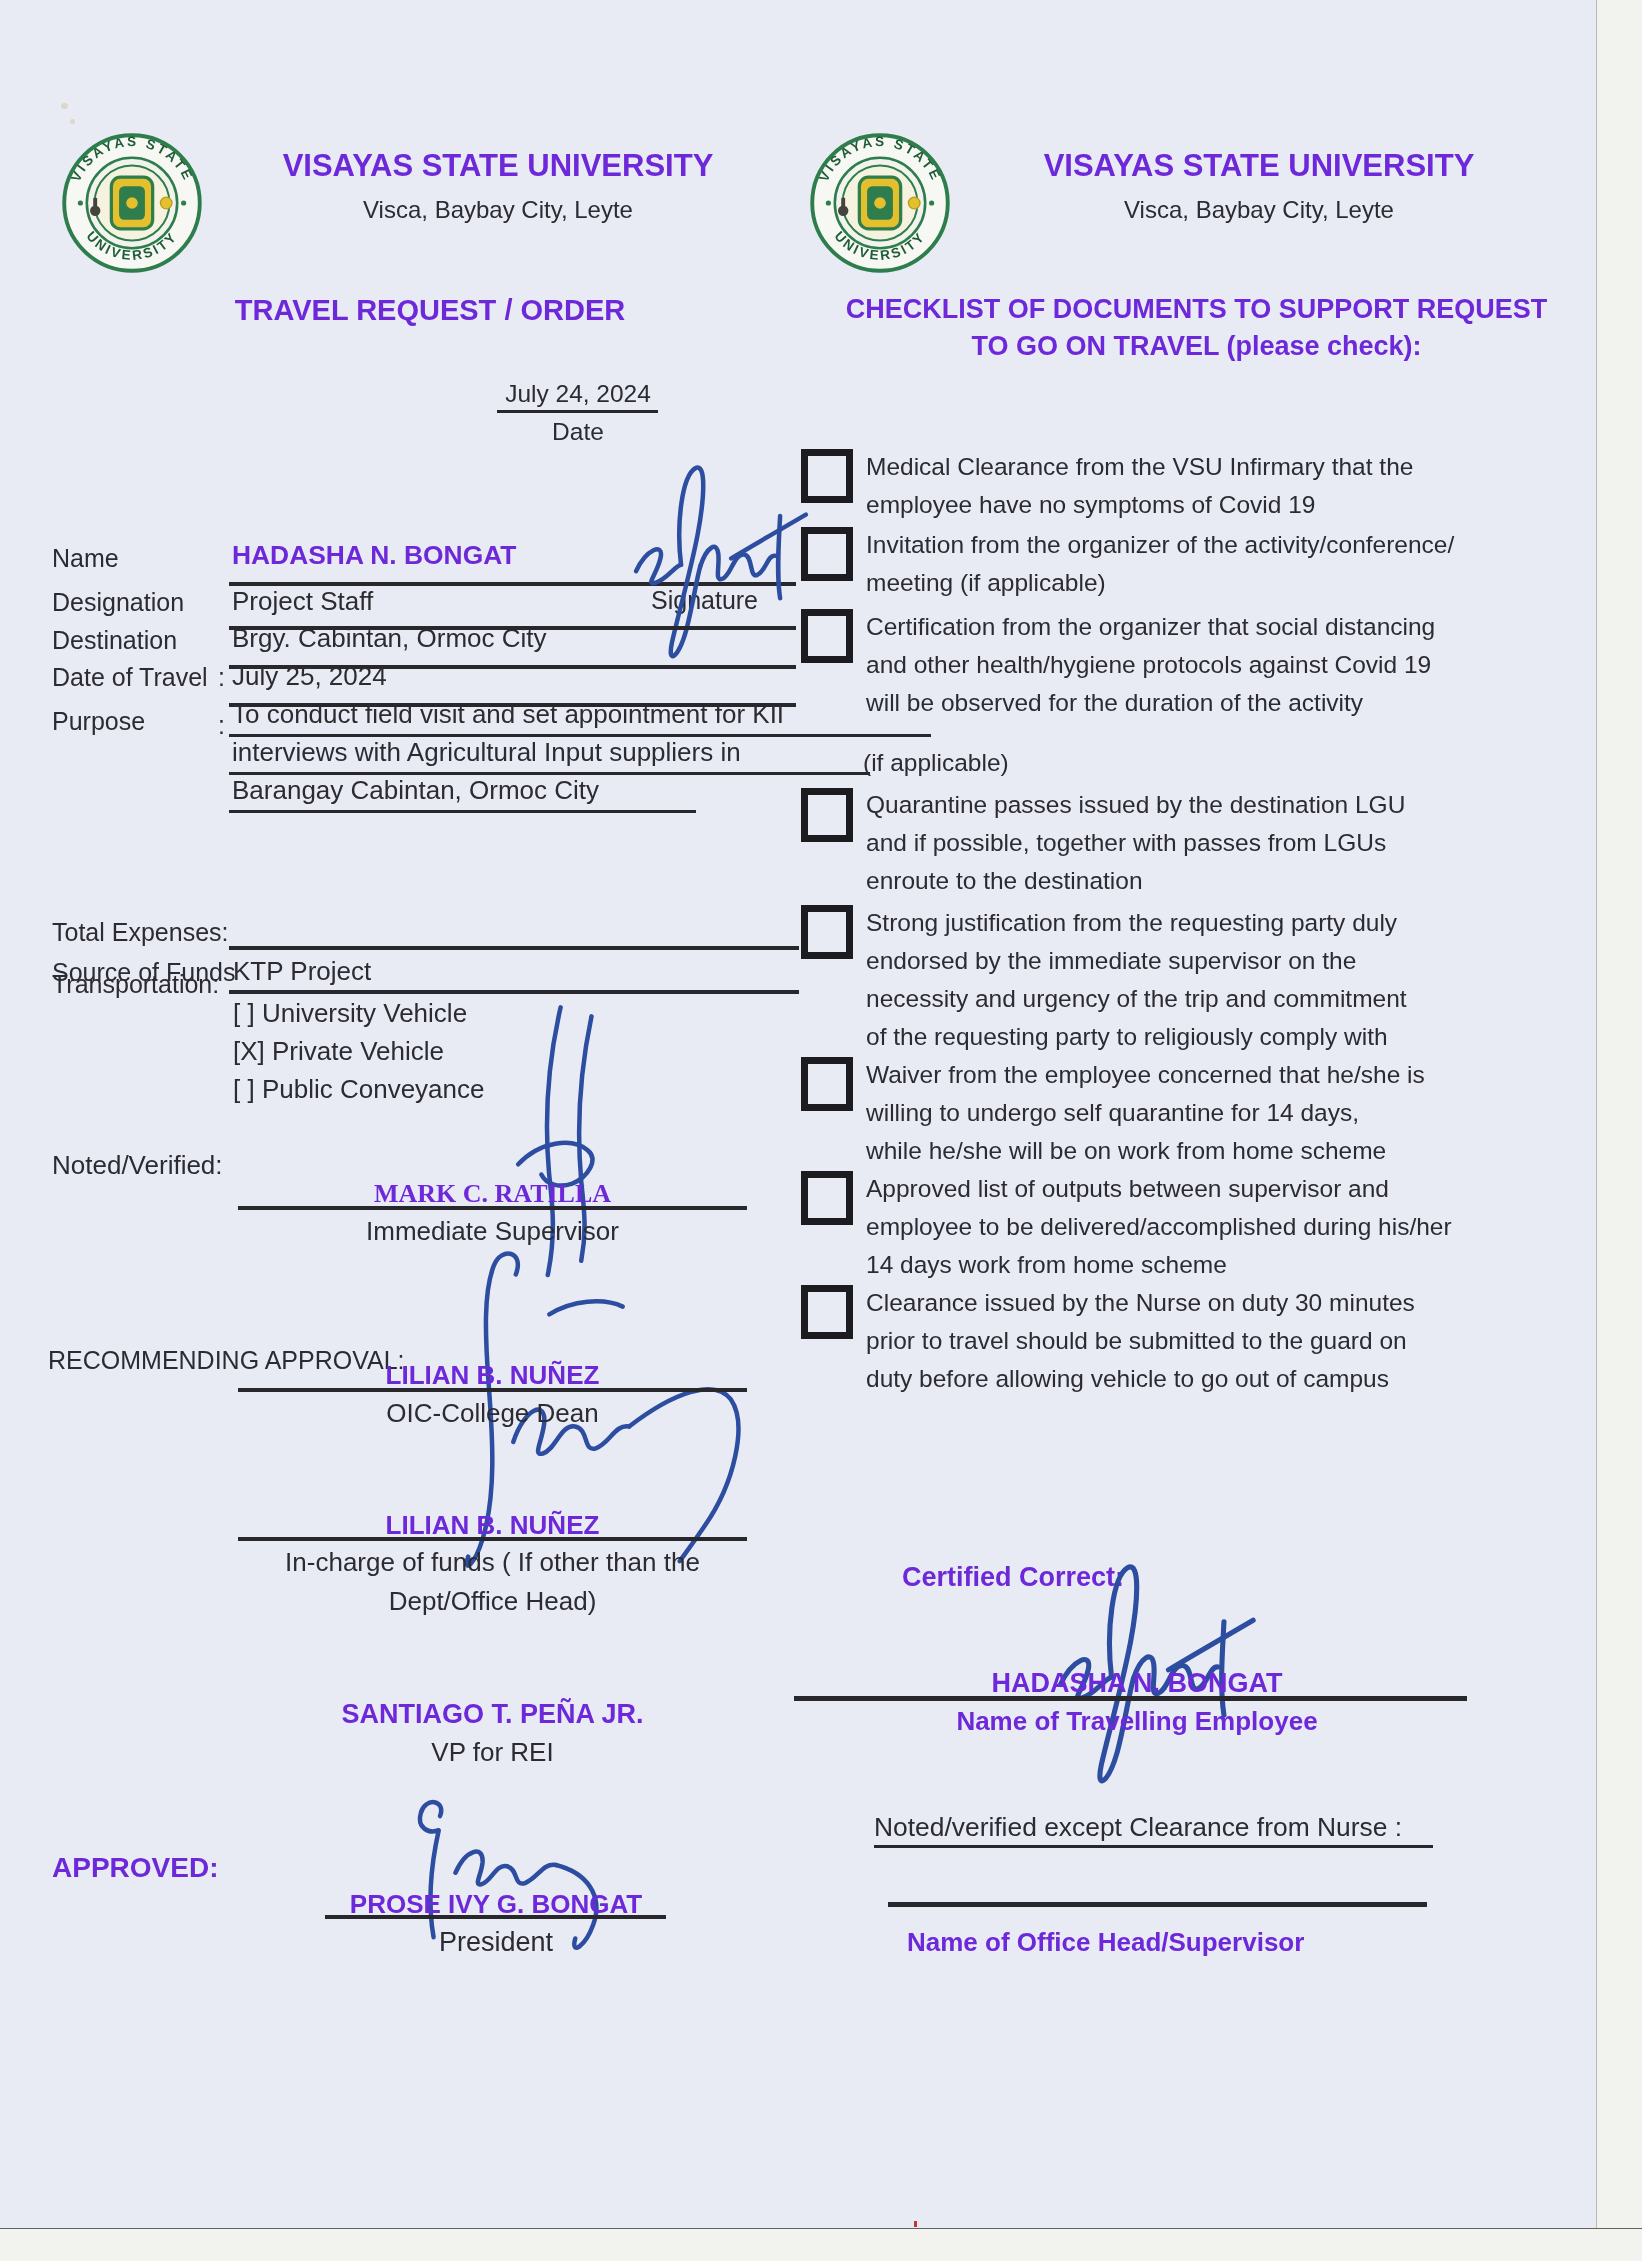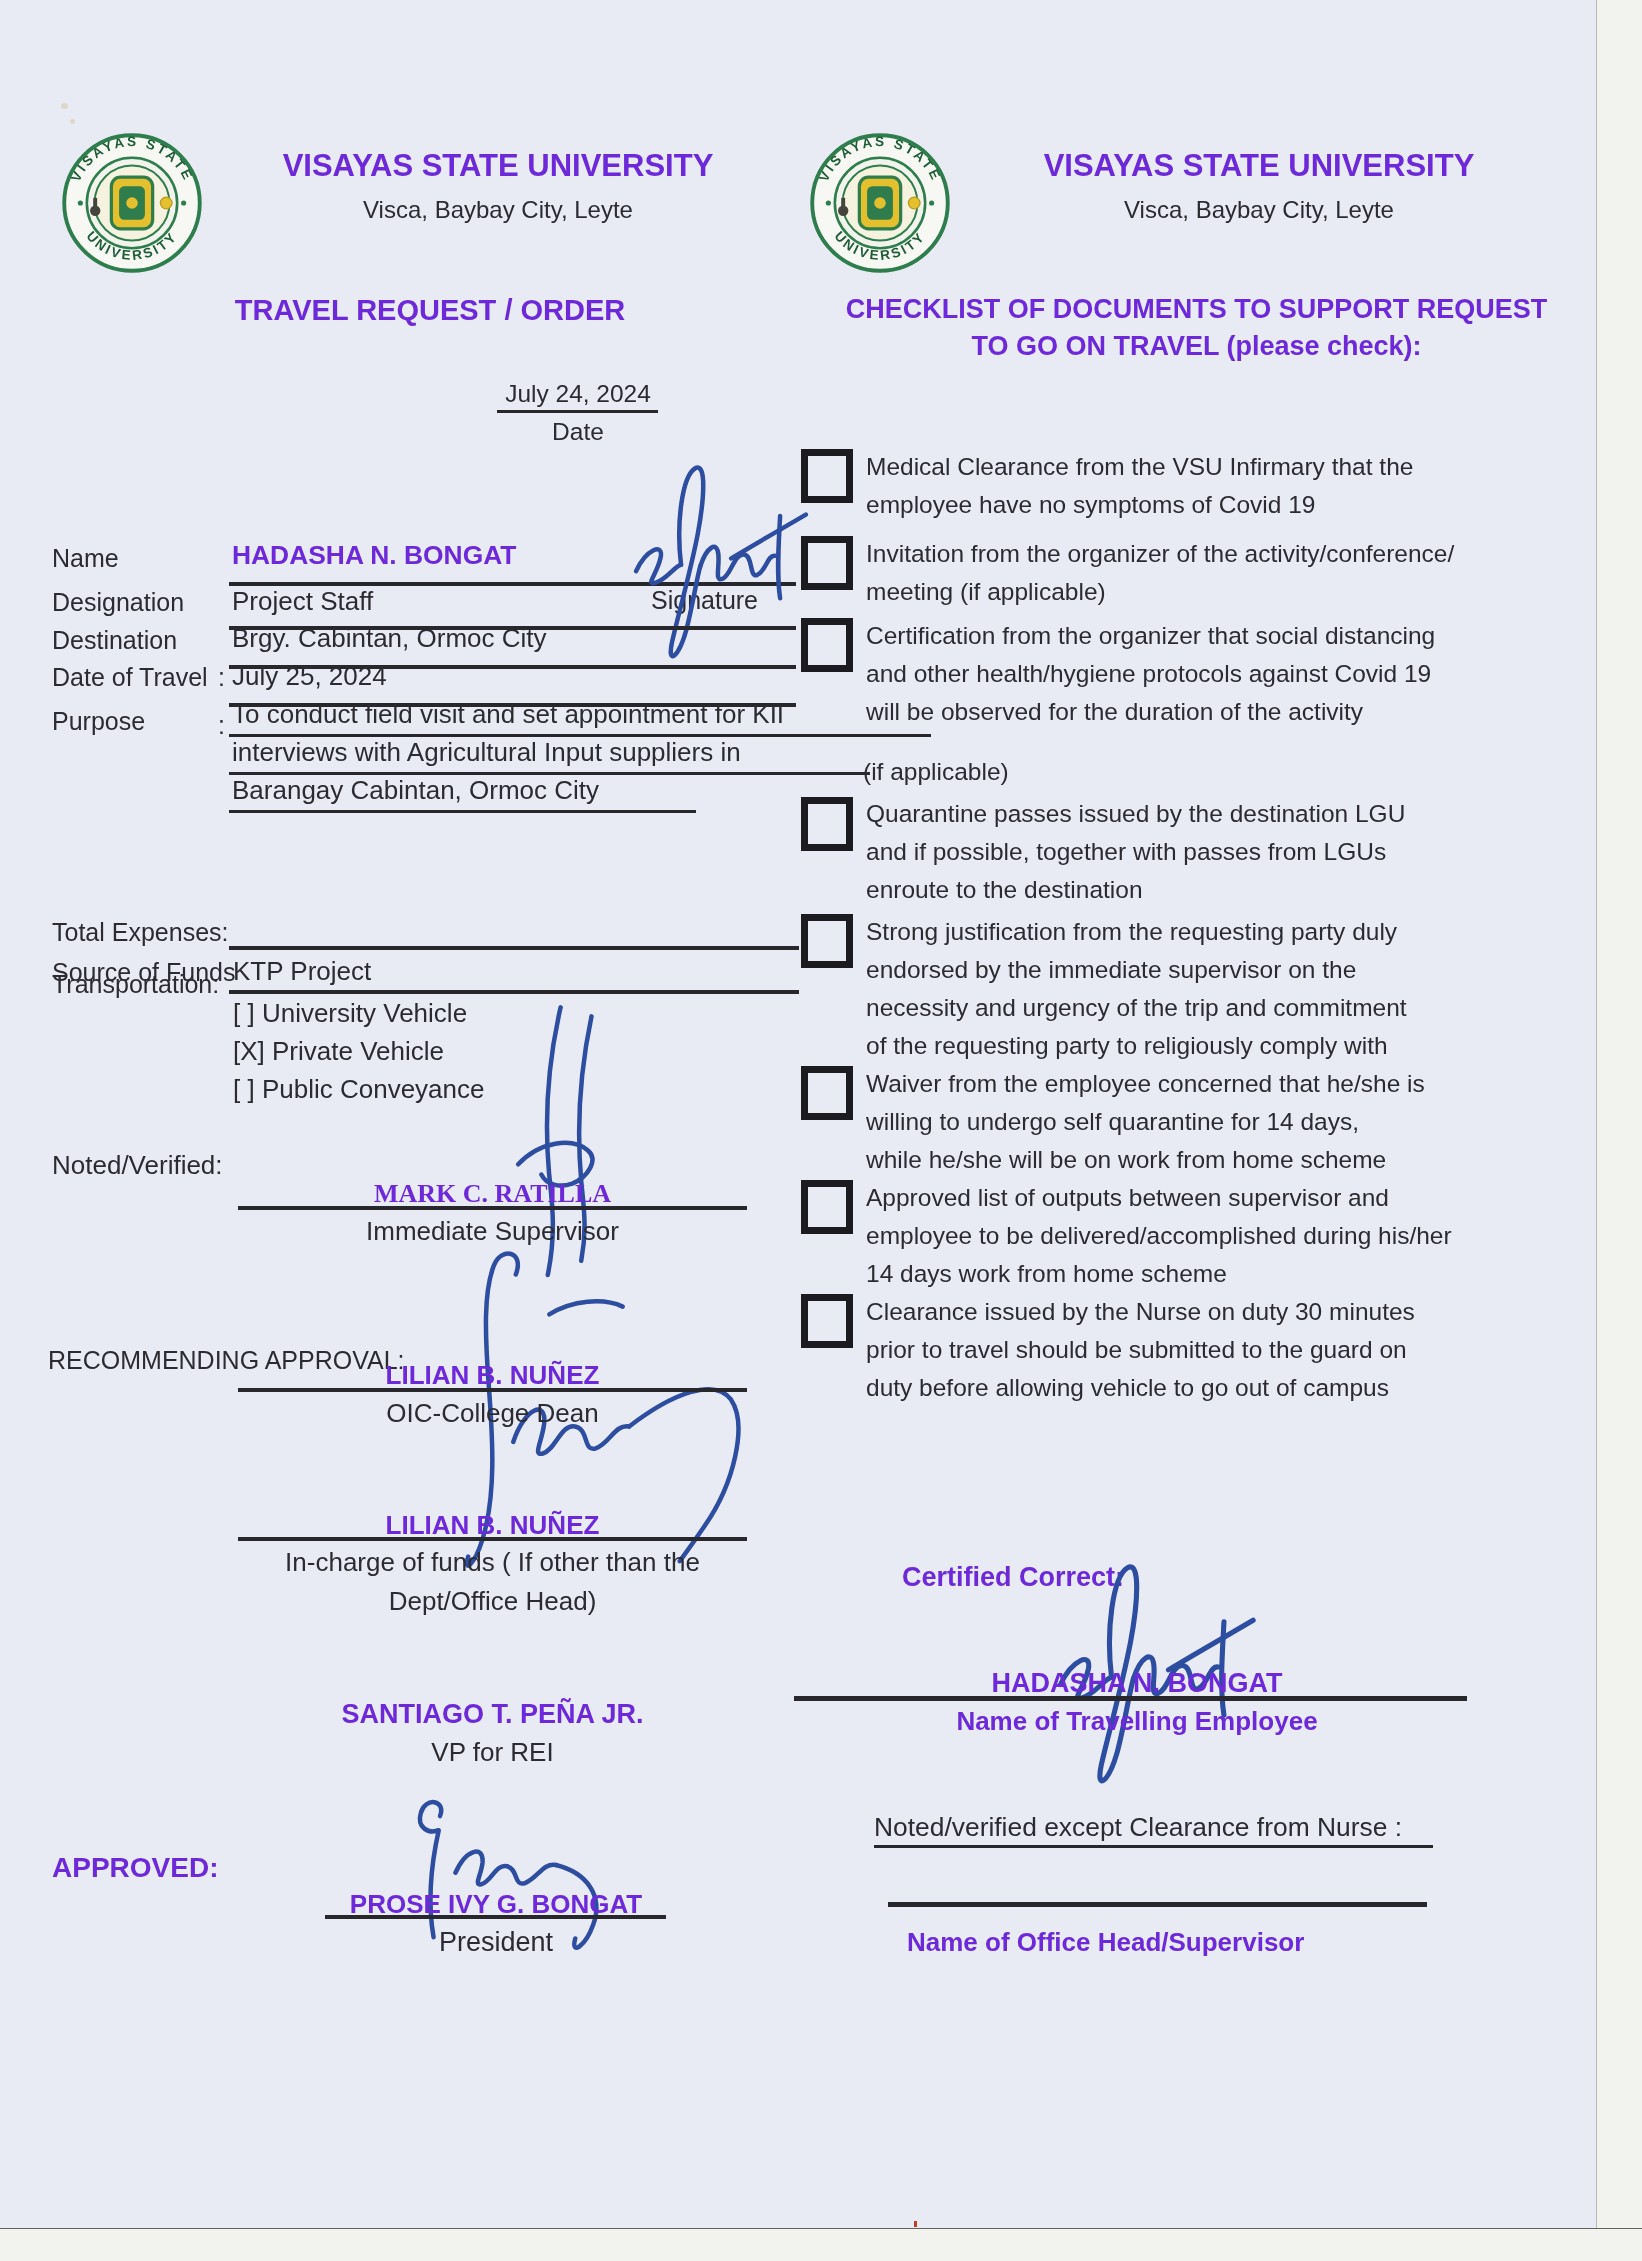--- a/index.html
+++ b/index.html
@@ -173,21 +173,21 @@
   </svg>
 
   <div class="abs center t48 b" style="left:1008px;top:147px;width:502px;">VISAYAS STATE UNIVERSITY</div>
   <div class="abs center" style="left:1008px;top:196px;width:502px;font-size:24px;">Visca, Baybay City, Leyte</div>
 
   <div class="abs center t42 b" style="left:813px;top:293px;width:767px;">CHECKLIST OF DOCUMENTS TO SUPPORT REQUEST</div>
   <div class="abs center t42 b" style="left:813px;top:330px;width:767px;">TO GO ON TRAVEL (please check):</div>
 
   <div class="chk-wrap">
 
-    <div class="chk-item" style="margin-bottom:11px;">
+    <div class="chk-item" style="margin-bottom:2px;">
       <span class="chk-box"></span>
       <span class="chk-lines">
         <span class="chk-line">Medical Clearance from the VSU Infirmary that the</span>
         <span class="chk-line">employee have no symptoms of Covid 19</span>
       </span>
     </div>
 
     <div class="chk-item" style="margin-bottom:5.8px;">
       <span class="chk-box"></span>
       <span class="chk-lines">

